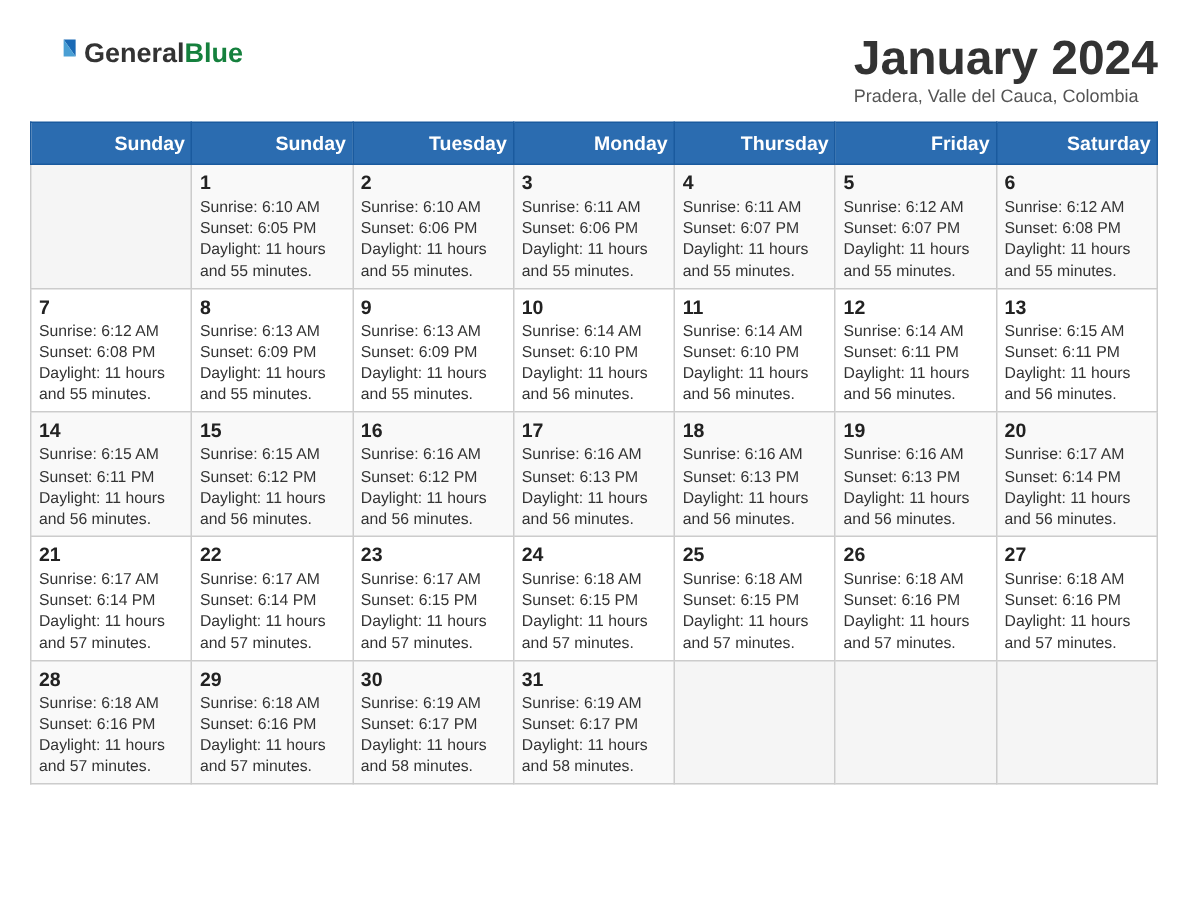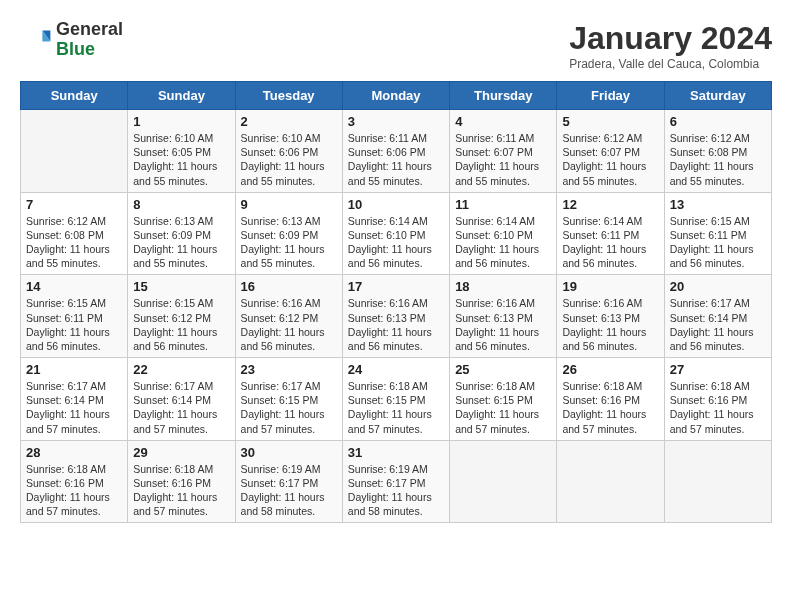--- a/index.html
+++ b/index.html
@@ -16,21 +16,20 @@
       align-items: flex-start;
       margin-bottom: 10px;
     }
     .logo {
       display: flex;
       align-items: center;
       gap: 4px;
     }
     .logo-text {
       display: flex;
-      flex-direction: column;
       font-size: 18px;
       font-weight: bold;
       line-height: 1.1;
     }
     .logo-general { color: #333; }
     .logo-blue { color: #15803d; }
     .logo-icon {
       width: 32px;
       height: 32px;
     }
@@ -49,21 +48,21 @@
     }
     table {
       width: 100%;
       border-collapse: collapse;
       font-size: 11px;
     }
     thead tr th {
       background-color: #2b6cb0;
       color: white;
       padding: 6px 4px;
-      text-align: center;
+      text-align: right;
       font-size: 13px;
       font-weight: bold;
       border: 1px solid #1a5a9e;
     }
     tbody tr td {
       border: 1px solid #ccc;
       padding: 4px 5px;
       vertical-align: top;
       width: 107px;
       min-height: 80px;

